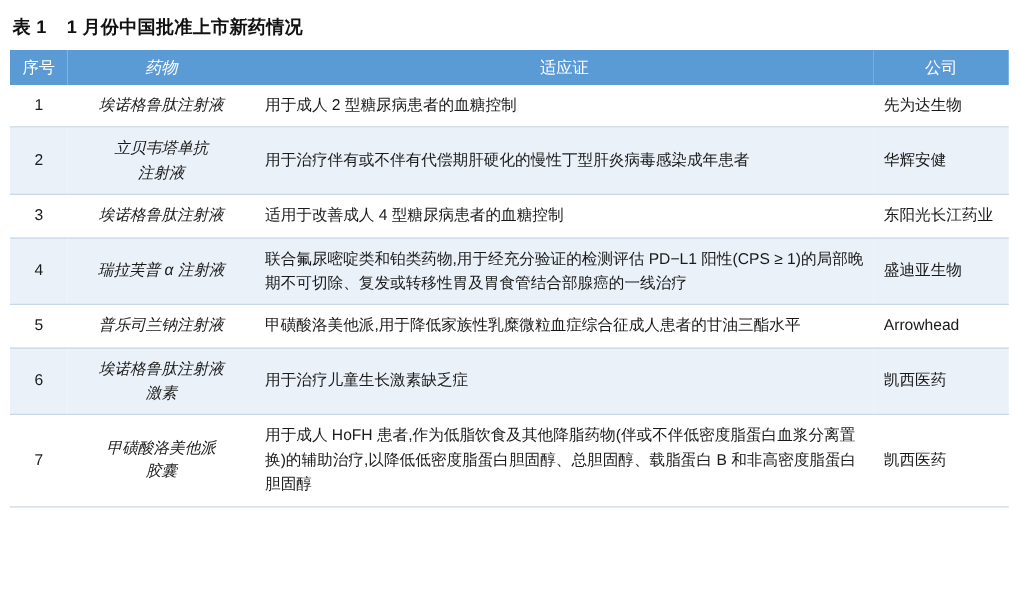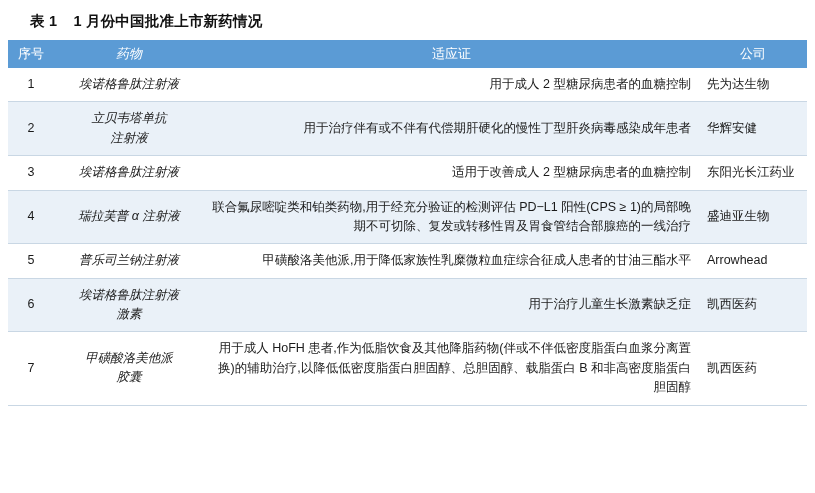--- a/index.html
+++ b/index.html
@@ -23,21 +23,20 @@
   .table-caption {
     font-size: 14.5px;
     font-weight: bold;
     color: #111111;
     letter-spacing: 0.2px;
     margin: 2px 0 9px 2px;
     white-space: nowrap;
   }
   .caption-label {
     display: inline;
-    margin-left: 20px;
   }
   .caption-text {
     display: inline;
     margin-left: 12px;
   }
   table.newdrug {
     border-collapse: collapse;
     width: 799px;
     table-layout: fixed;
     font-size: 12.5px;
@@ -67,21 +66,21 @@
     text-align: center;
     margin-top: 32px;
   }
   .col-drug {
     width: 150px;
     text-align: center;
     font-style: italic;
   }
   .col-ind {
     width: 495px;
-    text-align: right;
+    text-align: left;
   }
   .col-comp {
     width: 108px;
   }
   tbody tr.row-alt td {
     background: #eaf1f8;
   }
   tbody tr td {
     background: #ffffff;
   }
@@ -125,21 +124,21 @@
       <tr class="row-alt">
         <td class="col-no">2</td>
         <td class="col-drug cell-multiline">立贝韦塔单抗
 注射液</td>
         <td class="col-ind">用于治疗伴有或不伴有代偿期肝硬化的慢性丁型肝炎病毒感染成年患者</td>
         <td class="col-comp">华辉安健</td>
       </tr>
       <tr>
         <td class="col-no">3</td>
         <td class="col-drug cell-multiline">埃诺格鲁肽注射液</td>
-        <td class="col-ind">适用于改善成人 2 型糖尿病患者的血糖控制</td>
+        <td class="col-ind">适用于改善成人 4 型糖尿病患者的血糖控制</td>
         <td class="col-comp">东阳光长江药业</td>
       </tr>
       <tr class="row-alt">
         <td class="col-no">4</td>
         <td class="col-drug cell-multiline">瑞拉芙普 α 注射液</td>
         <td class="col-ind">联合氟尿嘧啶类和铂类药物,用于经充分验证的检测评估 PD−L1 阳性(CPS ≥ 1)的局部晚期不可切除、复发或转移性胃及胃食管结合部腺癌的一线治疗</td>
         <td class="col-comp">盛迪亚生物</td>
       </tr>
       <tr>
         <td class="col-no">5</td>

